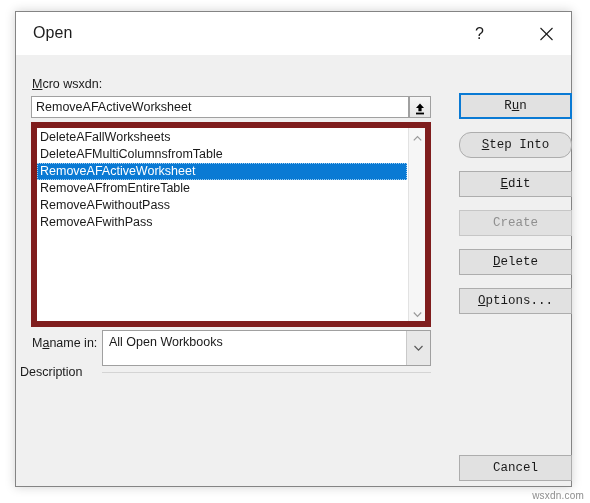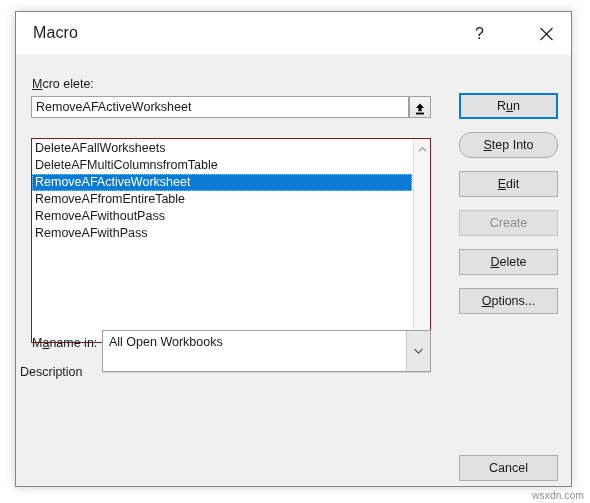--- a/index.html
+++ b/index.html
@@ -124,25 +124,24 @@
   }
   #upload-btn svg { display:block; margin: 3px auto 0; }
 
   
   #listbox {
     position: absolute;
     left: 15px;
     top: 67px;
     width: 400px;
     height: 205px;
-    border: 1px solid #7f1d1d;
+    border: 6px solid #7f1d1d;
     background: #ffffff;
     box-sizing: border-box;
     overflow: hidden;
-    margin-top: 16px;
   }
   #list-items {
     position: absolute;
     left: 0; top: 0;
     right: 18px;
     bottom: 0;
     padding: 1px 0 0 0;
     margin: 0;
     list-style: none;
   }
@@ -194,21 +193,21 @@
     background: #f6f6f6;
   }
 
   
   #macros-in-label { left: 16px; top: 281px; }
   #combo {
     position: absolute;
     left: 86px;
     top: 275px;
     width: 329px;
-    height: 42px;
+    height: 36px;
     border: 1px solid #a0a0a0;
     background: #ffffff;
     box-sizing: border-box;
   }
   #combo-value {
     position: absolute;
     left: 6px;
     top: 4px;
     font-size: 12.5px;
     color: #1a1a1a;
@@ -243,26 +242,26 @@
     top: 317px;
     width: 400px;
     height: 96px;
     box-sizing: border-box;
   }
 
   
   .dlgbtn {
     position: absolute;
     left: 443px;
-    width: 99px;
+    width: 113px;
     height: 26px;
     background: #e1e1e1;
     border: 1px solid #adadad;
     box-sizing: border-box;
-    font-family: Liberation Sans, sans-serif;
+    font-family: Liberation Mono, monospace;
     font-size: 12.5px;
     color: #1a1a1a;
     cursor: default;
     padding: 0;
     text-align: center;
   }
   .dlgbtn.default {
     border: 2px solid #0a7ad4;
     background: #e1e1e1;
   }
@@ -288,37 +287,37 @@
     color: #8d8d8d;
     letter-spacing: .2px;
   }
 </style>
 </head>
 <body>
 
 <div id="dialog">
 
   <div id="titlebar">
-    <span id="title-text">Macro</span>
+    <span id="title-text">Open</span>
 
     <button class="titlebtn" id="help-btn">
       <span id="help-glyph">?</span>
     </button>
 
     <button class="titlebtn" id="close-btn">
       <svg width="15" height="41" viewBox="0 0 15 41">
         <line x1="1.5" y1="15" x2="13.5" y2="27" stroke="#1a1a1a" stroke-width="1.1"></line>
         <line x1="13.5" y1="15" x2="1.5" y2="27" stroke="#1a1a1a" stroke-width="1.1"></line>
       </svg>
     </button>
   </div>
 
   <div id="content">
 
-    <div class="lbl" id="macro-name-label"><span class="acc">M</span><span>cro elete:</span></div>
+    <div class="lbl" id="macro-name-label"><span class="acc">M</span><span>cro wsxdn:</span></div>
 
     <div id="name-field-wrap">
       <input id="macro-name-input" type="text" value="RemoveAFActiveWorksheet" style="">
     </div>
 
     <button id="upload-btn">
       <svg width="14" height="14" viewBox="0 0 14 14">
         <path d="M7 1.5 L11 6 H8.6 V9.3 H5.4 V6 H3 Z" fill="#000"></path>
         <rect x="3" y="10.6" width="8" height="1.8" fill="#000"></rect>
       </svg>

